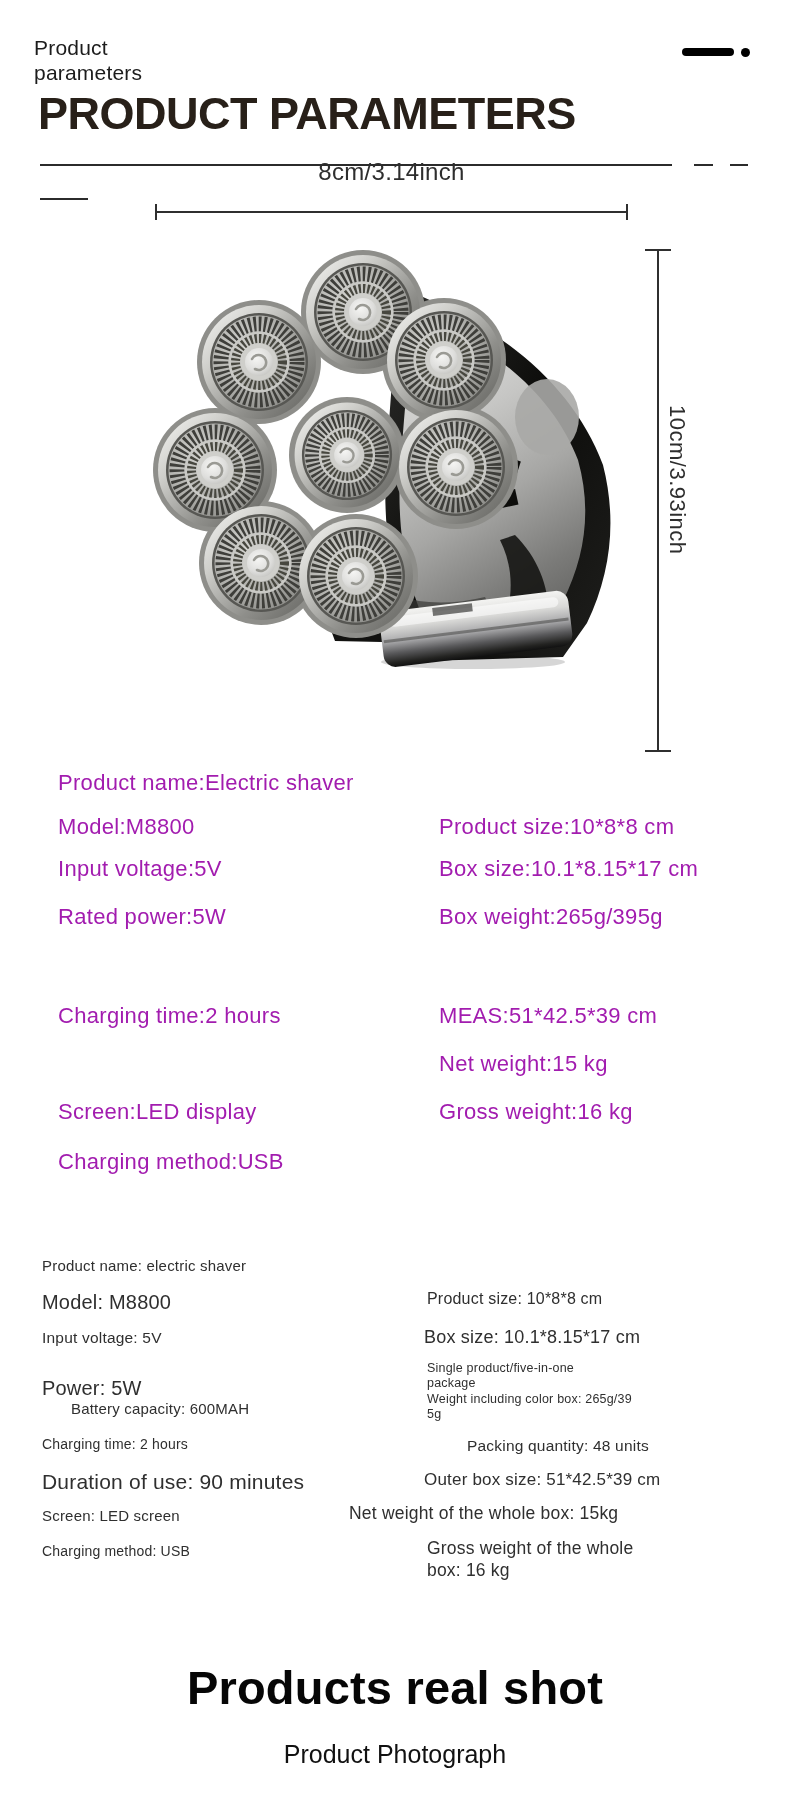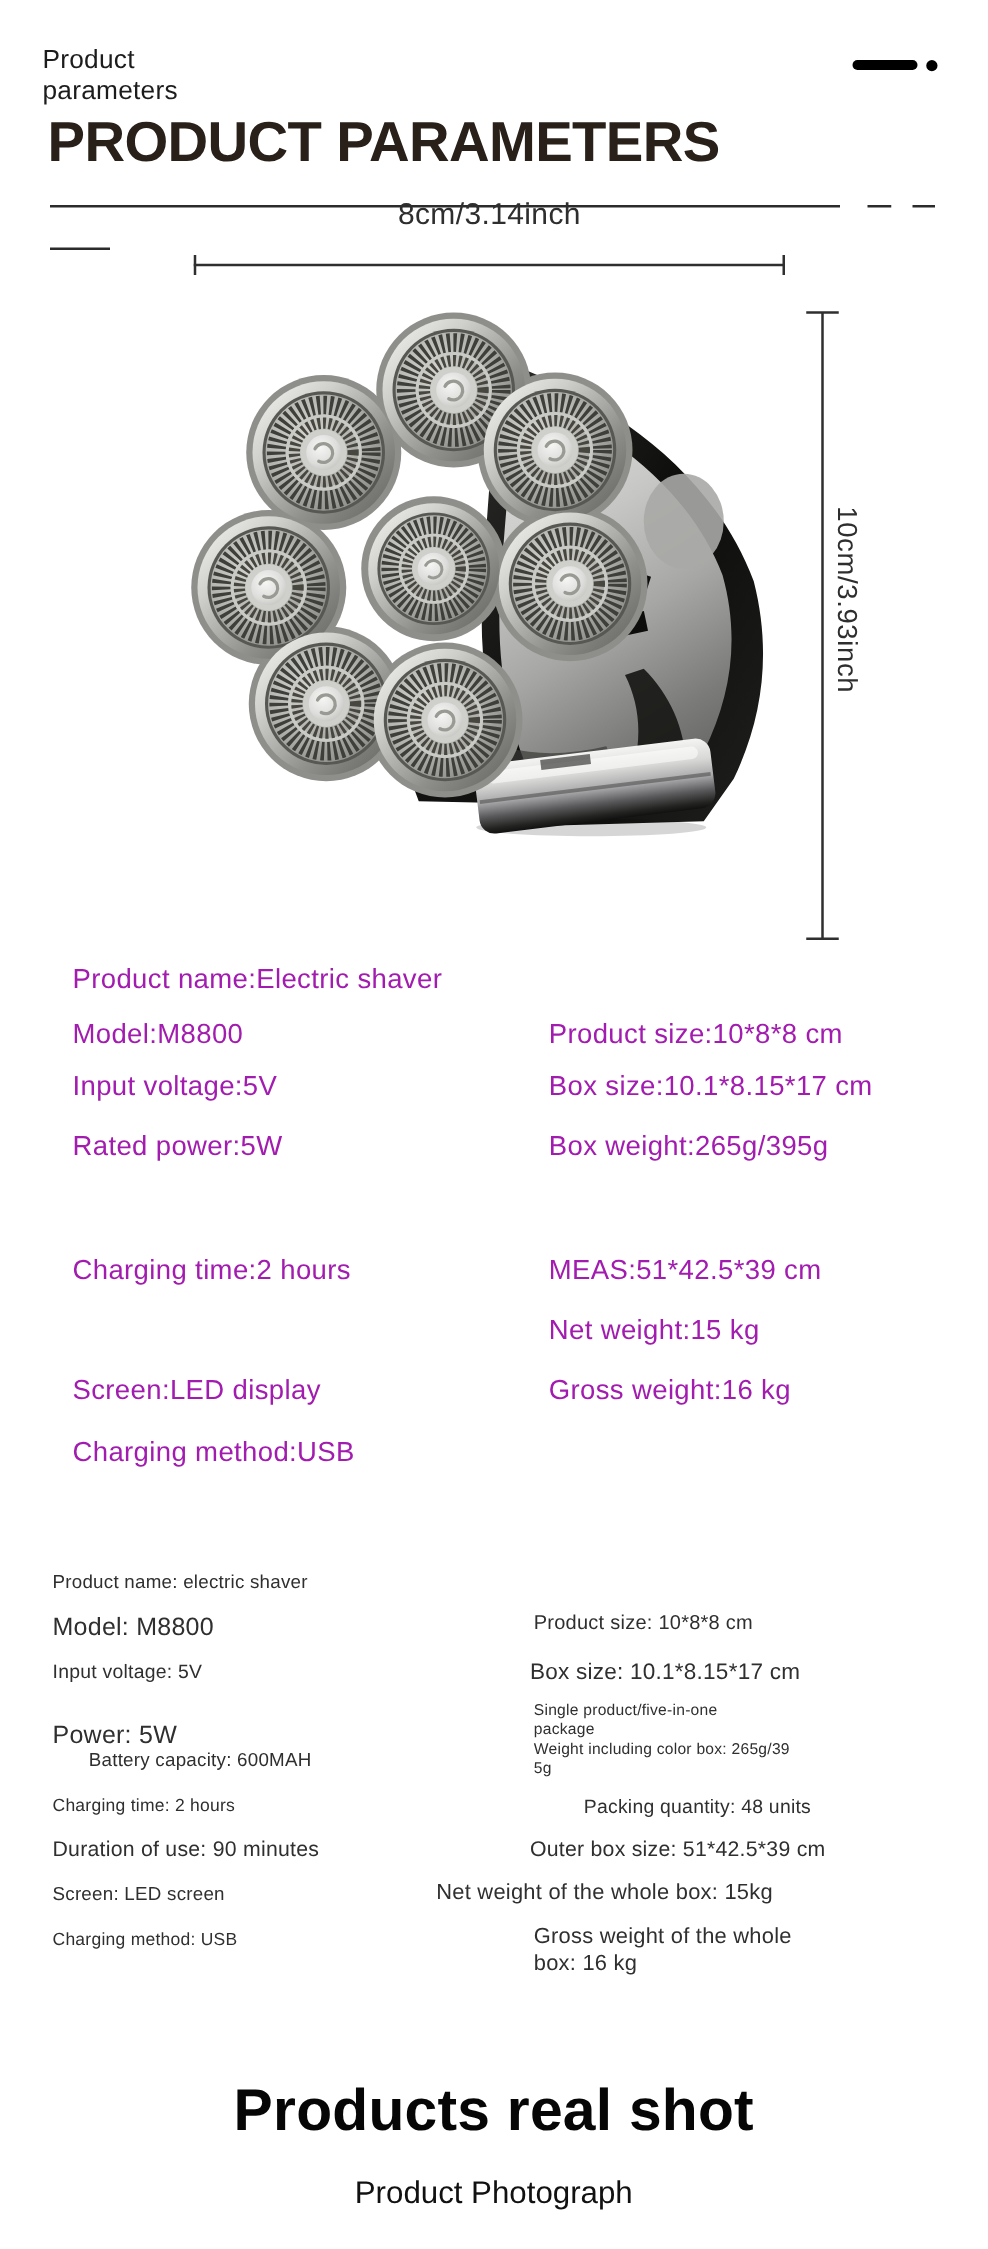--- a/index.html
+++ b/index.html
@@ -176,21 +176,21 @@
       <span class="p-left">Charging method:USB</span>
       <span class="p-right"></span>
     </div>
 
   <div class="abs s" style="left:42px;top:1257px;font-size:15px;">Product name: electric shaver</div>
   <div class="abs s" style="left:42px;top:1290px;font-size:20px;">Model: M8800</div>
   <div class="abs s" style="left:42px;top:1328px;font-size:15.5px;">Input voltage: 5V</div>
   <div class="abs s" style="left:42px;top:1363px;font-size:20px;margin-top:13px;">Power: 5W</div>
   <div class="abs s" style="left:42px;top:1400px;font-size:15px;margin-left:29px;">Battery capacity: 600MAH</div>
   <div class="abs s" style="left:42px;top:1436px;font-size:14px;">Charging time: 2 hours</div>
-  <div class="abs s" style="left:42px;top:1469px;font-size:17px;">Duration of use: 90 minutes</div>
+  <div class="abs s" style="left:42px;top:1469px;font-size:21px;">Duration of use: 90 minutes</div>
   <div class="abs s" style="left:42px;top:1507px;font-size:15px;">Screen: LED screen</div>
   <div class="abs s" style="left:42px;top:1543px;font-size:14px;">Charging method: USB</div>
 
   <div class="abs s" style="left:427px;top:1289px;font-size:16px;">Product size: 10*8*8 cm</div>
   <div class="abs s" style="left:424px;top:1326px;font-size:18px;">Box size: 10.1*8.15*17 cm</div>
   <div class="abs s" style="left:427px;top:1361px;font-size:12.5px;line-height:15.3px;">Single product/five-in-one
 package
 Weight including color box: 265g/39
 5g</div>
   <div class="abs s" style="left:427px;top:1436px;font-size:15.5px;margin-left:40px;">Packing quantity: 48 units</div>

